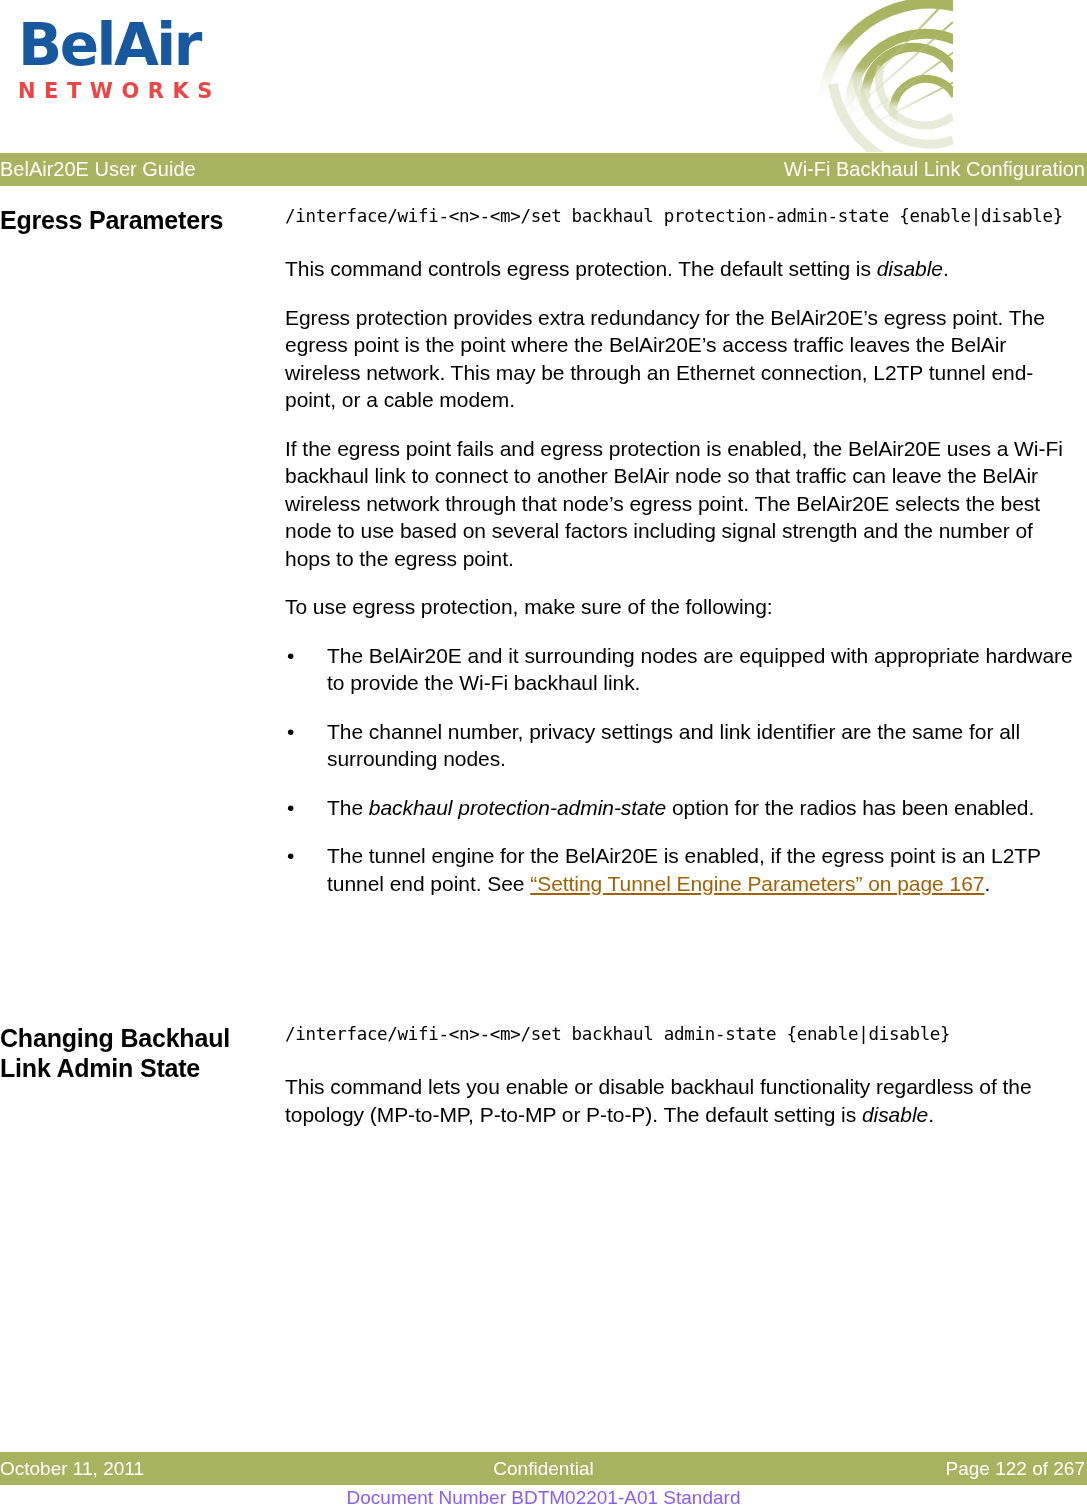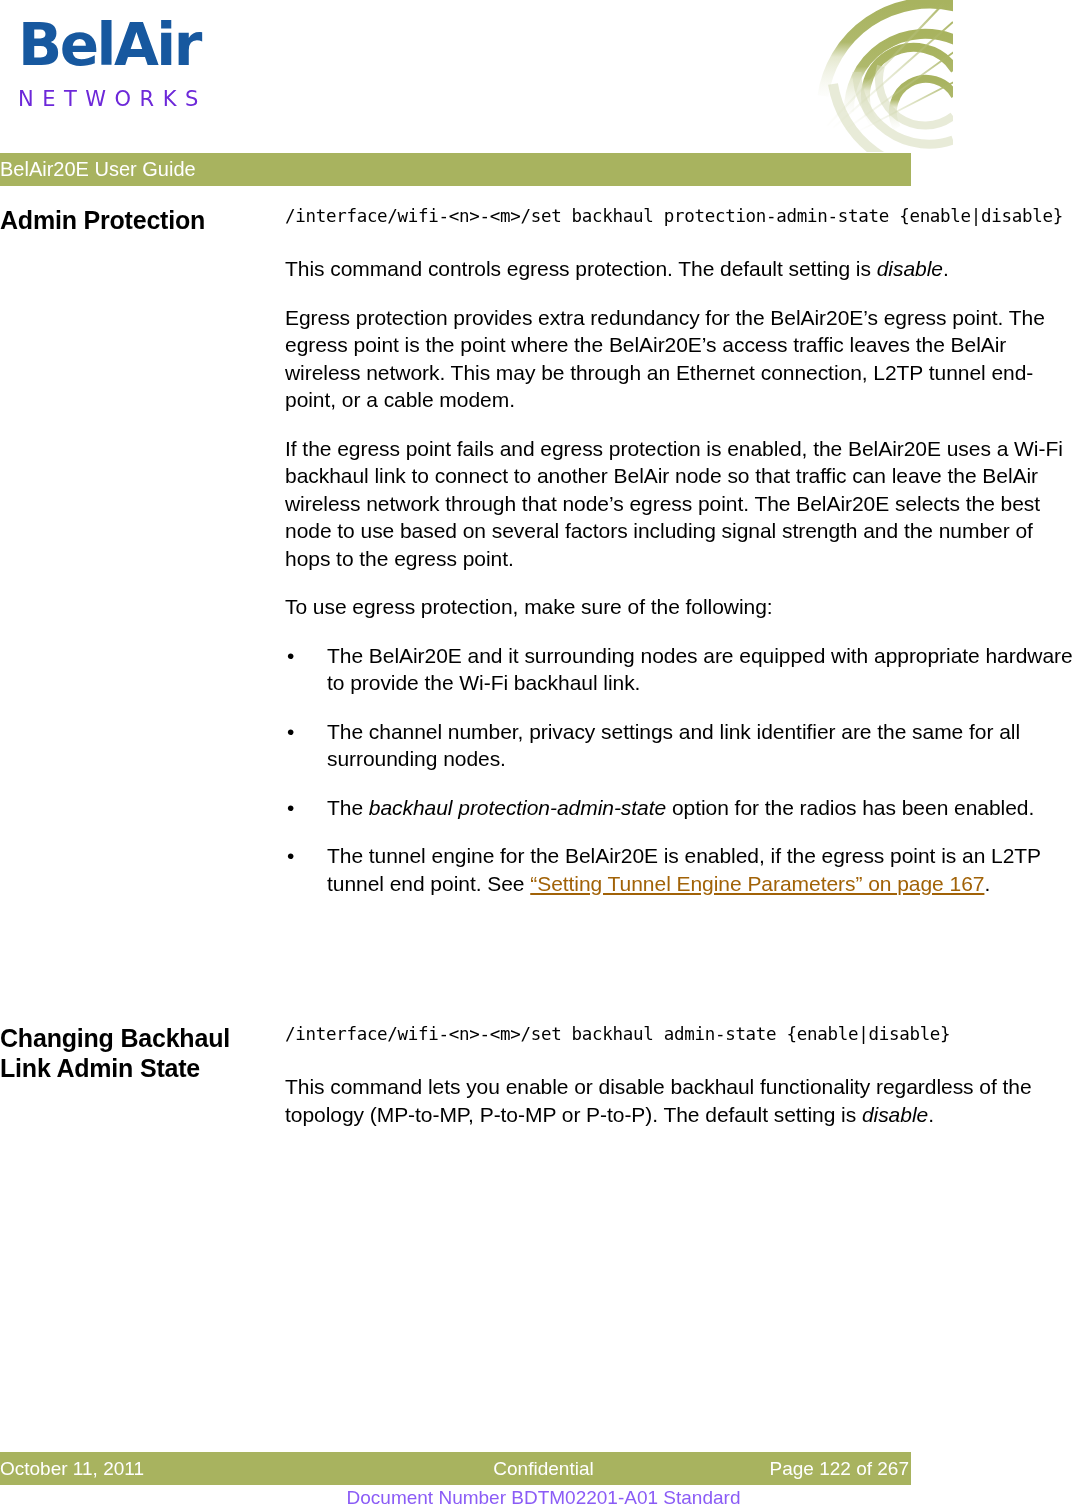--- a/index.html
+++ b/index.html
@@ -33,41 +33,41 @@
     font-family: "DejaVu Sans", sans-serif;
     font-weight: bold;
     font-size: 58px;
     line-height: 62px;
     letter-spacing: -2.5px;
     color: #17589F;
     white-space: nowrap;
   }
   #logo-subwordmark {
     font-family: "DejaVu Sans", sans-serif;
-    font-weight: normal;
+    font-weight: bold;
     font-size: 21px;
     line-height: 26px;
     letter-spacing: 8.5px;
-    color: #6d28d9;
-    white-space: nowrap;
-    margin-top: 10px;
+    color: #ef4444;
+    white-space: nowrap;
+    margin-top: 2px;
   }
   #corner-graphic {
     position: absolute;
     right: 0;
     top: 0;
     width: 160px;
     height: 152px;
   }
 
   
   .rule-bar {
     position: absolute;
     left: 0;
-    width: 911px;
+    width: 1087px;
     background: #A8B35F;
   }
   #header-bar {
     top: 153px;
     height: 33px;
   }
   #footer-bar {
     top: 1452px;
     height: 33px;
   }
@@ -200,26 +200,27 @@
     <g fill="none" stroke="#D6DBB8" stroke-opacity="0.55">
       <path d="M160 170 A104 104 0 0 1 40 84" stroke-width="10"></path>
       <path d="M160 140 A72 72 0 0 1 64 72" stroke-width="9"></path>
       <path d="M160 116 A46 46 0 0 1 88 66" stroke-width="8"></path>
     </g>
   </svg>
 </div>
 
 <div id="header-bar" class="rule-bar">
   <div class="bar-text" id="header-left">BelAir20E User Guide</div>
+  <div class="bar-text" id="header-right">Wi-Fi Backhaul Link Configuration</div>
 </div>
 
 <div id="content">
 
   <div class="section" style="min-height:790px;">
-    <div class="section-heading">Admin Protection</div>
+    <div class="section-heading">Egress Parameters</div>
 
     <div class="section-body">
       <div class="cmd">/interface/wifi-&lt;n&gt;-&lt;m&gt;/set backhaul protection-admin-state {enable|disable}</div>
 
       <p class="para"><span>This command controls egress protection. The default setting is </span><em class="it">disable</em><span>.</span></p>
 
       <p class="para"><span>Egress protection provides extra redundancy for the BelAir20E’s egress point. The egress point is the point where the BelAir20E’s access traffic leaves the BelAir wireless network. This may be through an Ethernet connection, L2TP tunnel end-point, or a cable modem.</span></p>
 
       <p class="para"><span>If the egress point fails and egress protection is enabled, the BelAir20E uses a Wi-Fi backhaul link to connect to another BelAir node so that traffic can leave the BelAir wireless network through that node’s egress point. The BelAir20E selects the best node to use based on several factors including signal strength and the number of hops to the egress point.</span></p>
 

